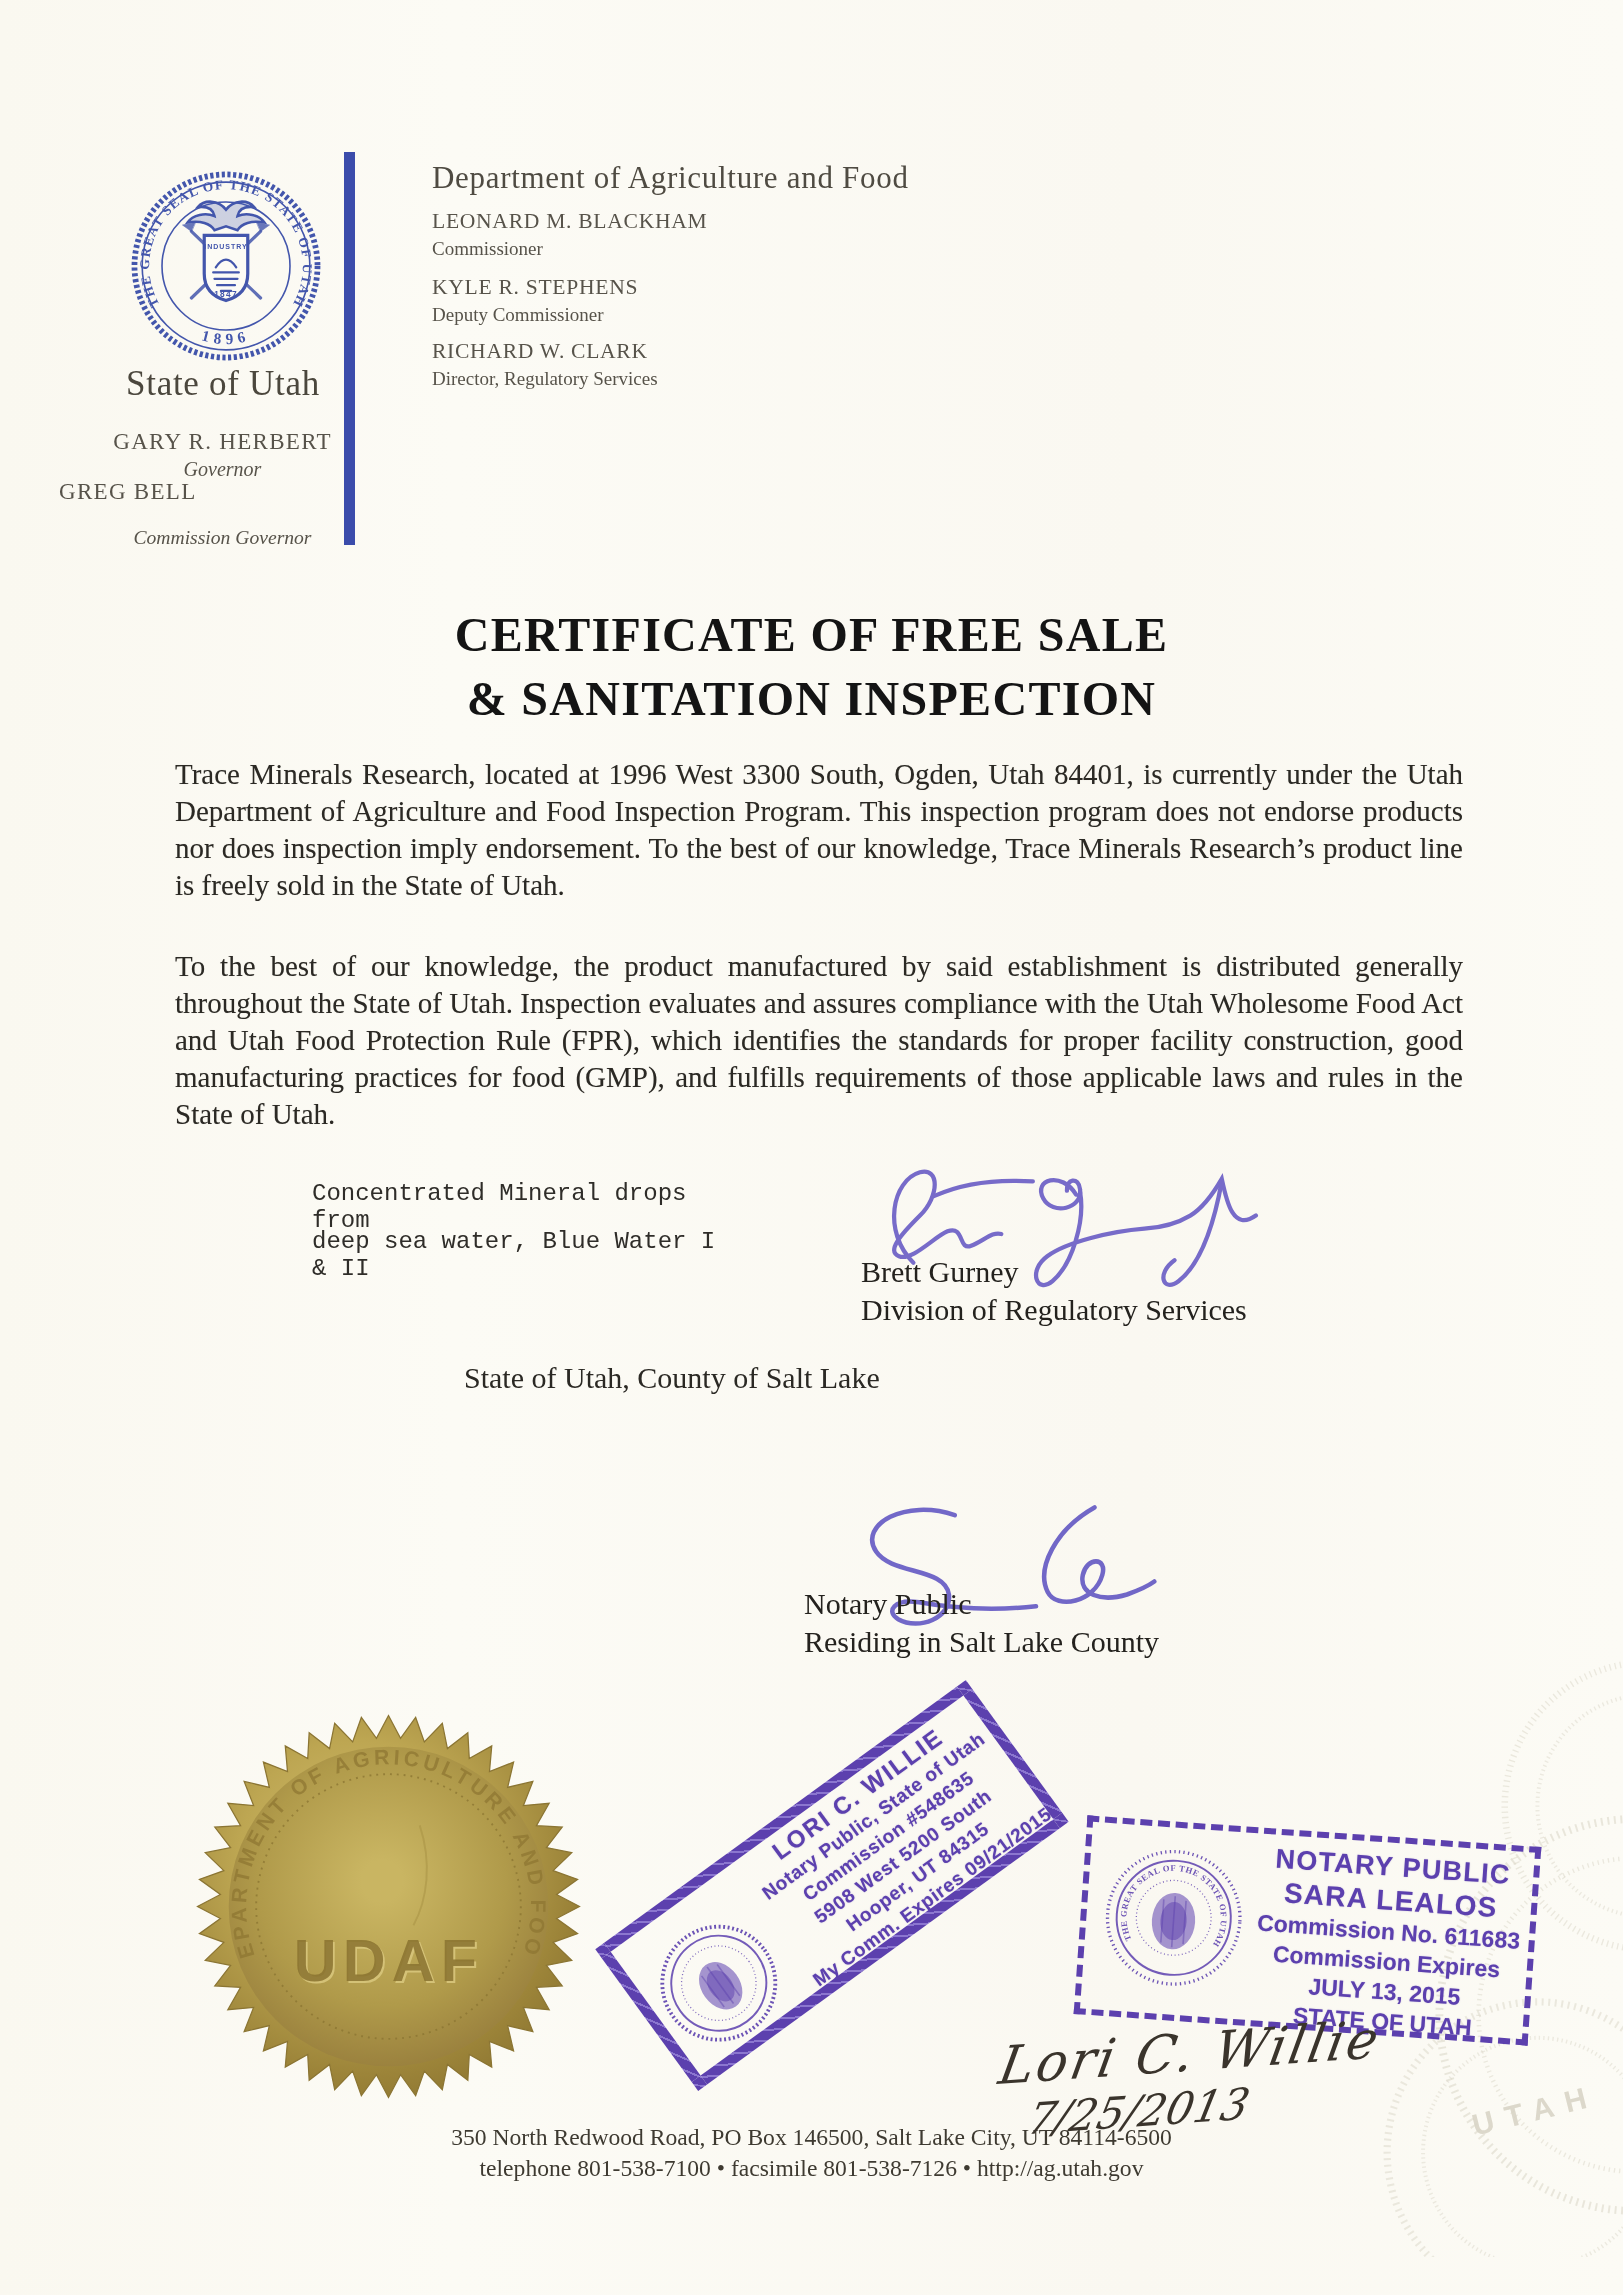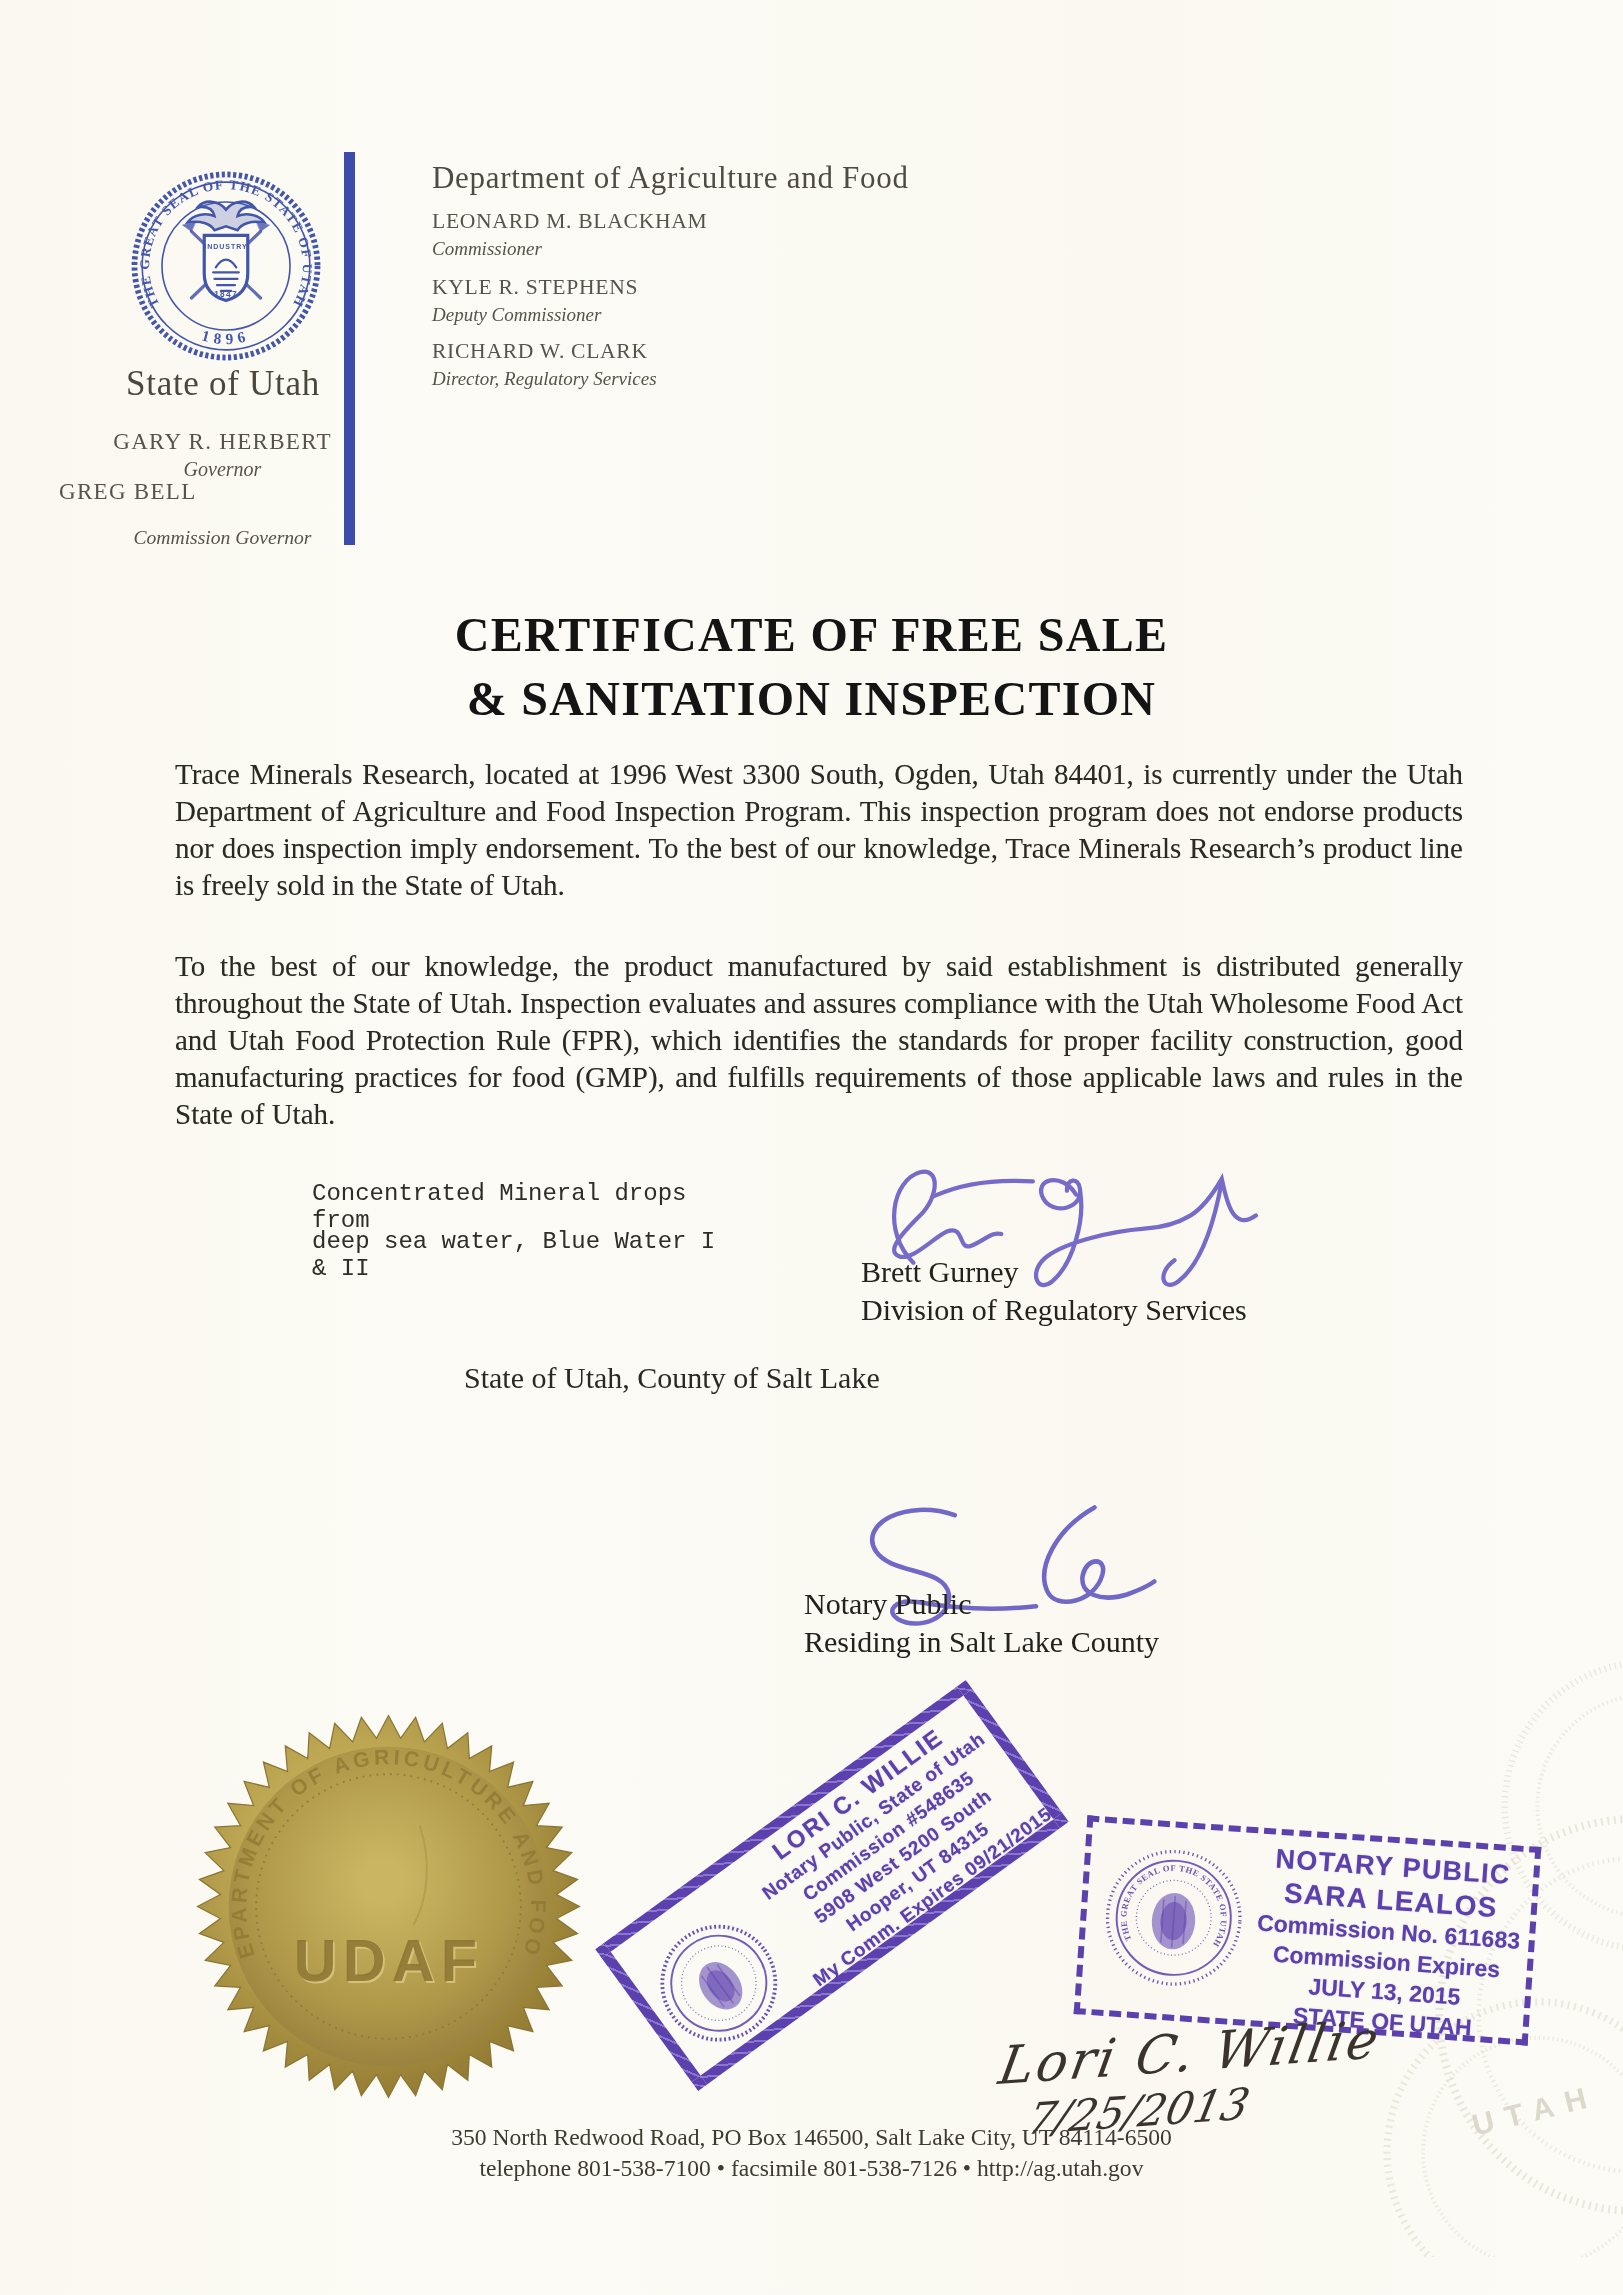--- a/index.html
+++ b/index.html
@@ -16,21 +16,21 @@
   
   .utah-seal{left:130px;top:170px;width:192px;height:192px;}
   .state-name{left:79px;top:364px;width:288px;text-align:center;font-size:35px;color:#4b473d;letter-spacing:0.7px;}
   .gov-name{left:59px;top:429px;width:327px;text-align:center;font-size:23px;letter-spacing:1.3px;color:var(--letterhead-gray);}
   .gov-title{left:59px;top:458px;width:327px;text-align:center;font-size:20px;font-style:italic;color:var(--letterhead-gray);}
   .ltgov-name{left:59px;top:479px;width:327px;text-align:left;font-size:23px;letter-spacing:1.3px;color:var(--letterhead-gray);}
   .ltgov-title{left:59px;top:527px;width:327px;text-align:center;font-size:19.6px;font-style:italic;color:var(--letterhead-gray);}
   .vbar{left:344px;top:152px;width:11px;height:393px;background:#3b4cab;}
   .dept-title{left:432px;top:160px;font-size:31px;color:#4f4b42;letter-spacing:0.7px;}
   .off-name{left:432px;font-size:21.6px;letter-spacing:0.7px;color:var(--letterhead-gray);}
-  .off-title{left:432px;font-size:19px;font-style:italic;color:var(--letterhead-gray);}
+  .off-title{left:432px;font-size:19px;color:var(--letterhead-gray);}
   .o1n{top:209px}.o1t{top:238px}.o2n{top:275px}.o2t{top:304px}.o3n{top:339px}.o3t{top:368px}
 
   
   .cert-title{left:0;width:1623px;text-align:center;font-weight:700;font-size:48px;color:#141414;letter-spacing:1.3px;}
   .ct1{top:607px}.ct2{top:671px}
   .para{left:175px;width:1288px;font-size:29px;line-height:37px;text-align:justify;color:#2b2924;
         text-shadow:0 0 0.7px rgba(45,42,36,.25);}
   .p1{top:756px}.p2{top:948px}
   .note{left:312px;width:419px;font-family:Liberation Mono, monospace;
         font-size:24px;color:#2f2d29;}

